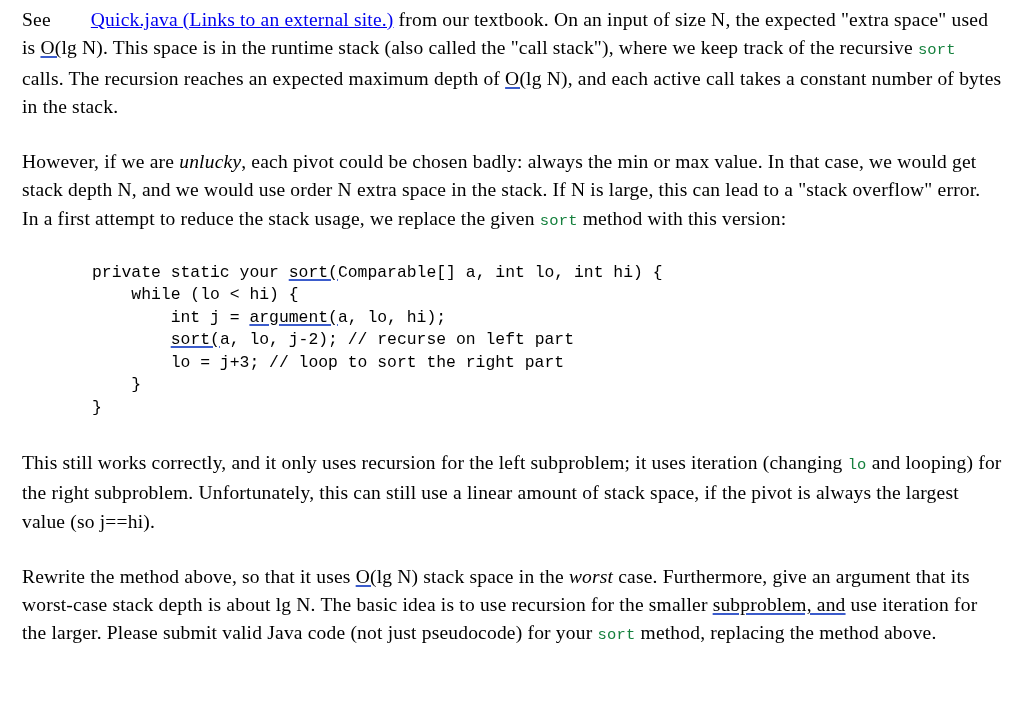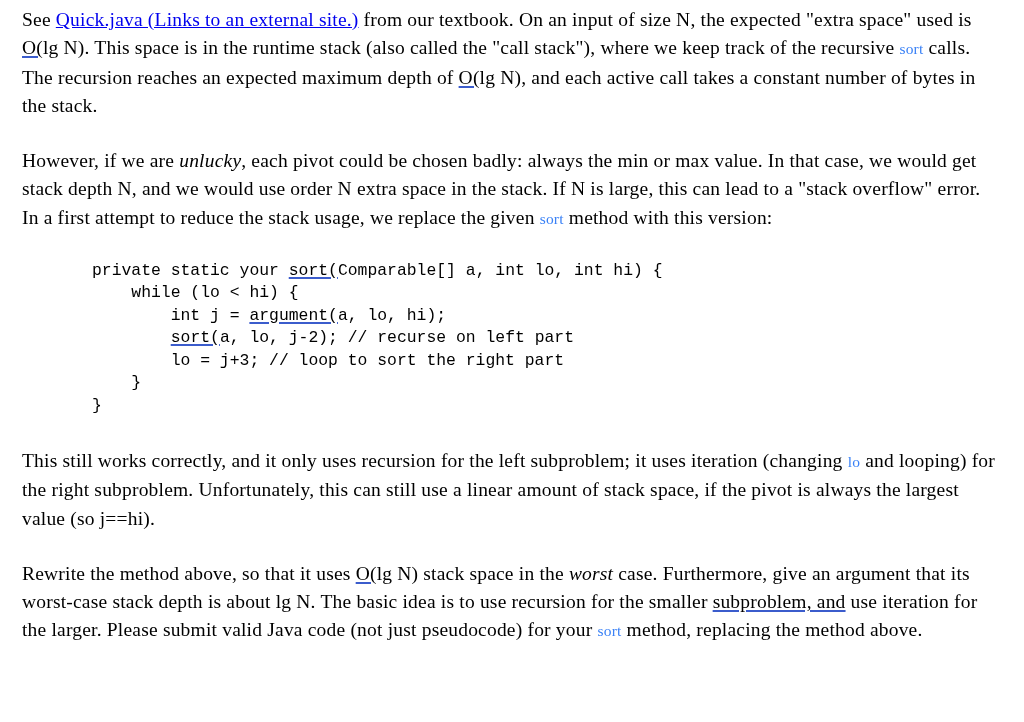--- a/index.html
+++ b/index.html
@@ -28,36 +28,37 @@
     letter-spacing: 0.01em;
   }
   p.para:last-child { margin-bottom: 1px; }
 
   
   a.ext-link {
     color: #0000ee;
     text-decoration: underline;
     text-decoration-color: #0000ee;
     text-underline-offset: 1px;
+    margin-left: 35px;
   }
   
   .blue-underline {
     color: #000;
     text-decoration: underline;
     text-decoration-color: #3b5ccc;
     text-decoration-thickness: 2px;
     text-underline-offset: 2px;
   }
   .ital { font-style: italic; }
 
   code.inline-code,
   .mono {
-    font-family: Liberation Serif, serif;
+    font-family: Liberation Mono, monospace;
     font-size: 15.5px;
-    color: #3b82f6;
+    color: #15803d;
   }
 
   pre.code-block {
     font-family: "Liberation Mono", "DejaVu Sans Mono", monospace;
     font-size: 16.4px;
     line-height: 22.4px;
     margin: 0 0 30px 0;
     padding: 0 0 0 70px;
     white-space: pre;
     color: #000;

